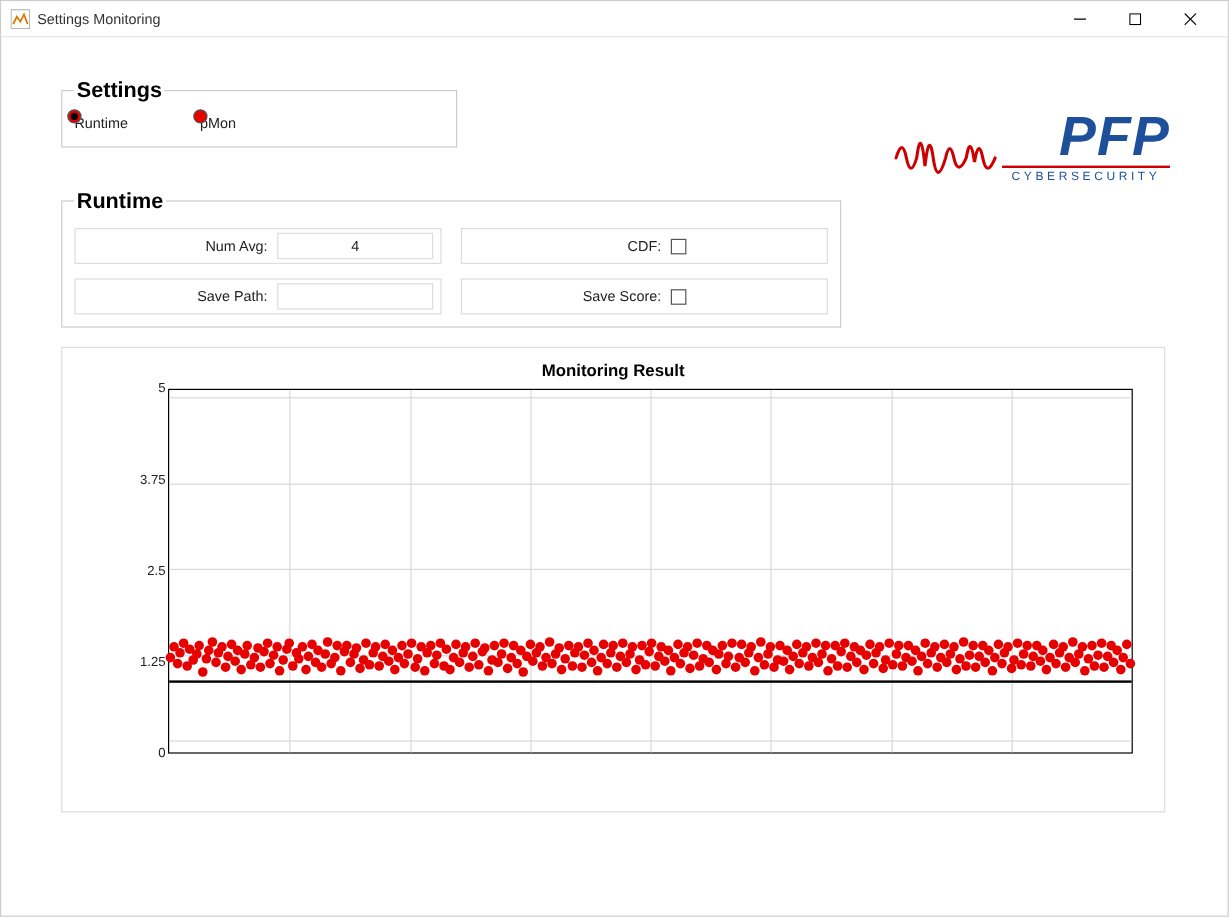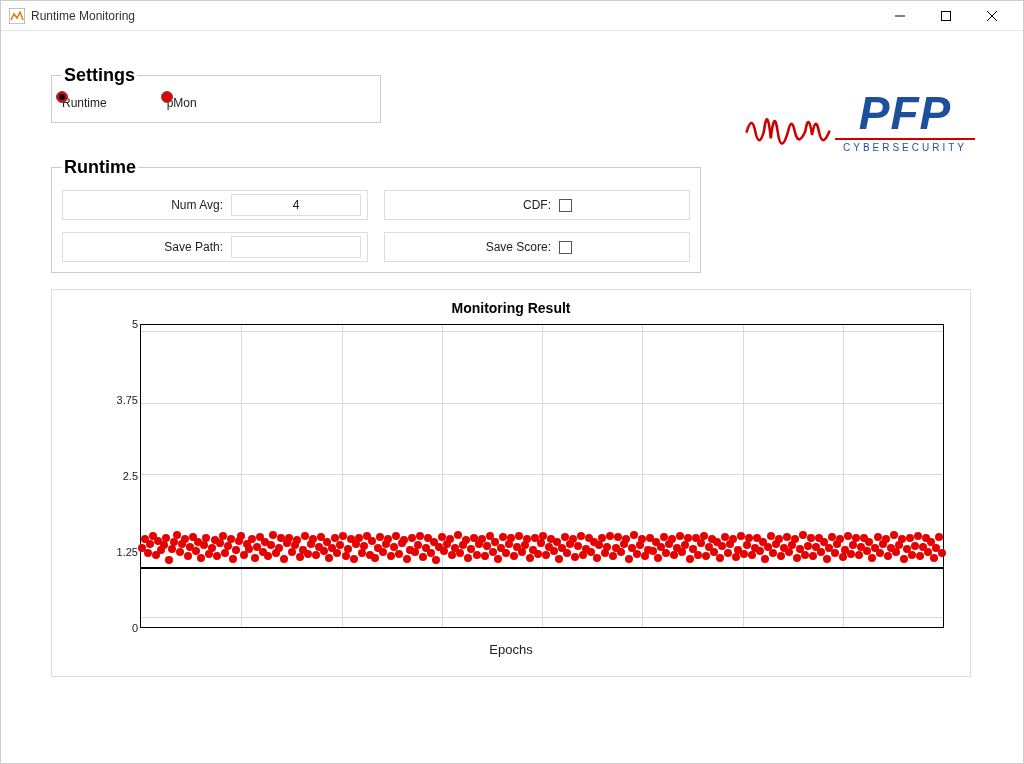--- a/index.html
+++ b/index.html
@@ -36,21 +36,21 @@
     position: relative;
     padding: 0 50px 16px 50px;
     height: calc(764px - 30px);
   }
   .logo {
     position: absolute;
     top: 28px; right: 48px;
     display: flex; align-items: center; gap: 4px;
   }
   .logo svg.wave { width: 86px; height: 56px; }
-  .logo .logo-text { display: flex; flex-direction: column; align-items: center; }
+  .logo .logo-text { display: flex; flex-direction: column; align-items: flex-end; }
   .logo .pfp {
     font-family: "Arial Black", Arial, sans-serif;
     font-size: 46px;
     font-weight: 900;
     letter-spacing: 1px;
     color: #1d4f9b;
     line-height: 0.9;
     font-style: italic;
   }
   .logo .cyber {
@@ -190,21 +190,21 @@
 </head>
 <body>
 
 <div class="titlebar">
   <span class="app-icon">
     <svg viewBox="0 0 16 16">
         <rect x="0" y="0" width="16" height="16" fill="#fff" stroke="#888"></rect>
         <path d="M2 12 L5 6 L8 10 L11 4 L14 12" stroke="#d97a00" stroke-width="1.5" fill="none"></path>
       </svg>
   </span>
-  <span class="title-text">Runtime Monitoring</span>
+  <span class="title-text">Settings Monitoring</span>
   <span class="spacer"></span>
   <div class="win-btn">
       <svg width="10" height="10">
         <line x1="0" y1="5" x2="10" y2="5" stroke="#000"></line>
       </svg>
     </div>
   <div class="win-btn">
       <svg width="10" height="10">
         <rect x="0.5" y="0.5" width="9" height="9" fill="none" stroke="#000"></rect>
       </svg>
@@ -588,17 +588,16 @@
           <div class="dot" style="left: 99.1667%; top: 74%; background: rgb(230, 0, 0);"></div>
           <div class="dot" style="left: 99.5%; top: 70.2%; background: rgb(230, 0, 0);"></div>
           <div class="dot" style="left: 99.8333%; top: 75.4%; background: rgb(230, 0, 0);"></div>
         </div>
     <div class="ytick" style="top: calc(100% - 10px);">0</div>
         <div class="ytick" style="top: calc(75% - 6px);">1.25</div>
         <div class="ytick" style="top: calc(50% - 2px);">2.5</div>
         <div class="ytick" style="top: calc(25% + 2px);">3.75</div>
         <div class="ytick" style="top: calc(0% + 6px);">5</div>
       </div>
-    <div class="xlabel">Epochs</div>
   </div>
 
 
 </div>
 
 </body></html>

